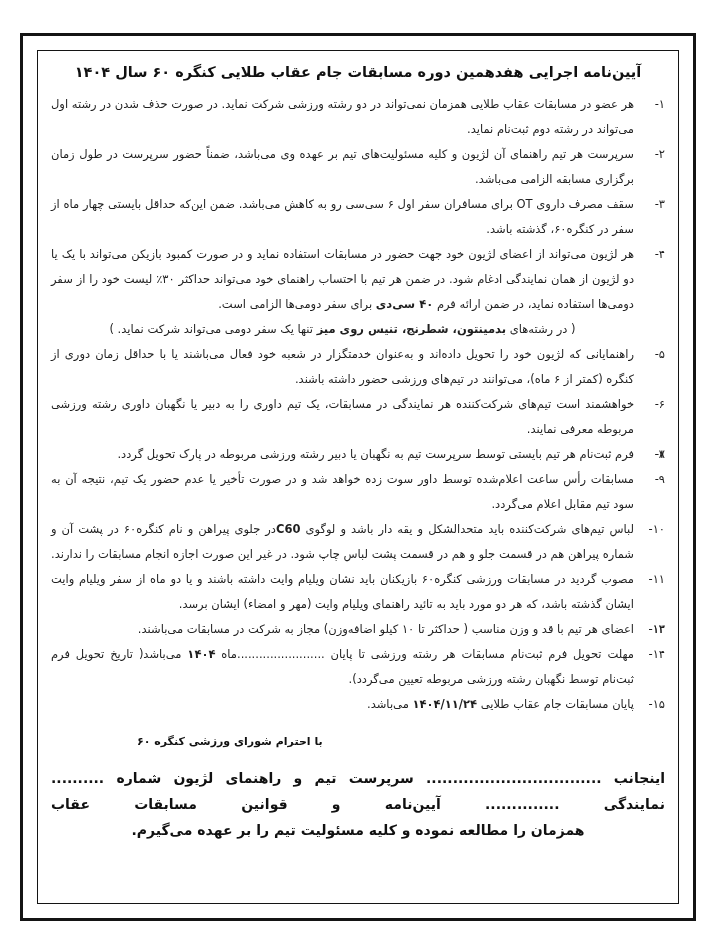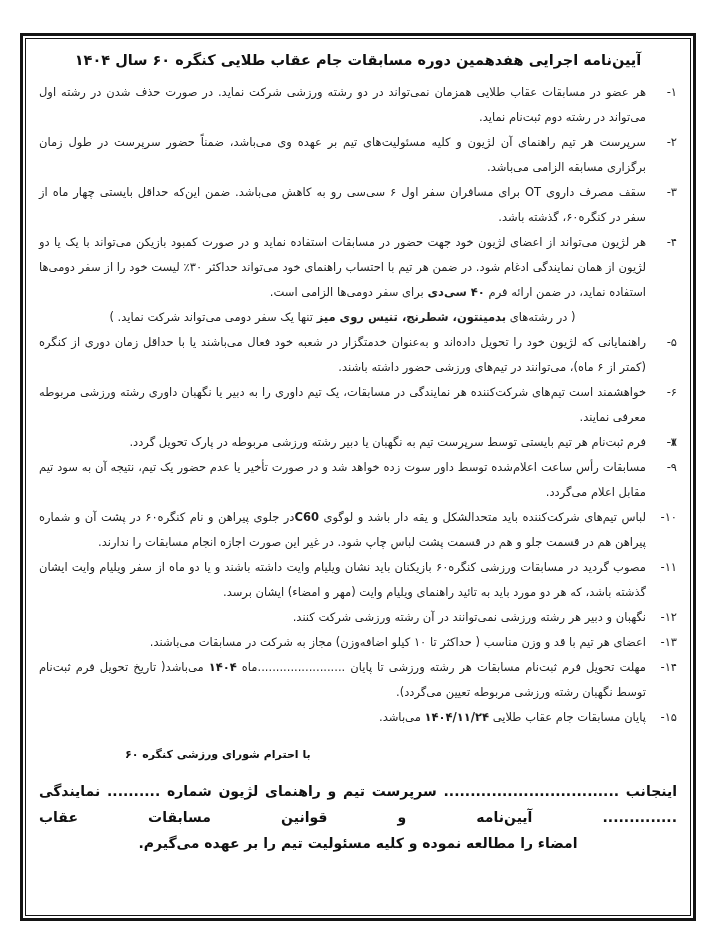--- a/index.html
+++ b/index.html
@@ -1,21 +1,21 @@
 <!DOCTYPE html>
 <html lang="fa" dir="rtl"><head>
 <meta charset="utf-8">
 <style>
   * { margin:0; padding:0; box-sizing:border-box; }
   html,body { width:720px; height:944px; background:#ffffff; overflow:hidden; }
   body { font-family:"DejaVu Sans", sans-serif; color:#1f1f1f; position:relative; }
 
   .page-frame{
     position:absolute; left:20px; top:33px; width:676px; height:888px;
-    border:3px solid #141414; padding:2px; background:#ffffff;
+    border:3px solid #141414; padding:14px; background:#ffffff;
   }
   .frame-inner{
     width:100%; height:100%; border:1px solid #141414;
     padding:7px 13px 0 13px; direction:rtl; overflow:hidden;
   }
 
   .doc-title{
     text-align:center; font-weight:bold; font-size:14.5px;
     line-height:22px; margin:3px 0 9px 0; color:#111;
   }
@@ -48,27 +48,27 @@
         <div class="item"><span class="num">۲-</span><span>سرپرست هر تیم راهنمای آن لژیون و کلیه مسئولیت‌های تیم بر عهده وی می‌باشد، ضمناً حضور سرپرست در طول زمان برگزاری مسابقه الزامی می‌باشد.</span></div>
         <div class="item"><span class="num">۳-</span><span>سقف مصرف داروی OT برای مسافران سفر اول ۶ سی‌سی رو به کاهش می‌باشد. ضمن این‌که حداقل بایستی چهار ماه از سفر در کنگره۶۰، گذشته باشد.</span></div>
         <div class="item"><span class="num">۴-</span><span>هر لژیون می‌تواند از اعضای لژیون خود جهت حضور در مسابقات استفاده نماید و در صورت کمبود بازیکن می‌تواند با یک یا دو لژیون از همان نمایندگی ادغام شود. در ضمن هر تیم با احتساب راهنمای خود می‌تواند حداکثر ۳۰٪ لیست خود را از سفر دومی‌ها استفاده نماید، در ضمن ارائه فرم </span><b>۴۰ سی‌دی</b><span> برای سفر دومی‌ها الزامی است.</span><div class="note"><span>( در رشته‌های </span><b>بدمینتون، شطرنج، تنیس روی میز</b><span> تنها یک سفر دومی می‌تواند شرکت نماید. )</span></div></div>
         <div class="item"><span class="num">۵-</span><span>راهنمایانی که لژیون خود را تحویل داده‌اند و به‌عنوان خدمتگزار در شعبه خود فعال می‌باشند یا با حداقل زمان دوری از کنگره (کمتر از ۶ ماه)، می‌توانند در تیم‌های ورزشی حضور داشته باشند.</span></div>
         <div class="item"><span class="num">۶-</span><span>خواهشمند است تیم‌های شرکت‌کننده هر نمایندگی در مسابقات، یک تیم داوری را به دبیر یا نگهبان داوری رشته ورزشی مربوطه معرفی نمایند.</span></div>
         <div class="item"><span class="num">۷-</span></div>
         <div class="item"><span class="num">۸-</span><span>فرم ثبت‌نام هر تیم بایستی توسط سرپرست تیم به نگهبان یا دبیر رشته ورزشی مربوطه در پارک تحویل گردد.</span></div>
         <div class="item"><span class="num">۹-</span><span>مسابقات رأس ساعت اعلام‌شده توسط داور سوت زده خواهد شد و در صورت تأخیر یا عدم حضور یک تیم، نتیجه آن به سود تیم مقابل اعلام می‌گردد.</span></div>
         <div class="item"><span class="num">۱۰-</span><span>لباس تیم‌های شرکت‌کننده باید متحدالشکل و یقه دار باشد و لوگوی </span><b>C60</b><span>در جلوی پیراهن و نام کنگره۶۰ در پشت آن و شماره پیراهن هم در قسمت جلو و هم در قسمت پشت لباس چاپ شود. در غیر این صورت اجازه انجام مسابقات را ندارند.</span></div>
         <div class="item"><span class="num">۱۱-</span><span>مصوب گردید در مسابقات ورزشی کنگره۶۰ بازیکنان باید نشان ویلیام وایت داشته باشند و یا دو ماه از سفر ویلیام وایت ایشان گذشته باشد، که هر دو مورد باید به تائید راهنمای ویلیام وایت (مهر و امضاء) ایشان برسد.</span></div>
-        <div class="item"><span class="num">۱۲-</span><span>نگهبان و دبیر هر رشته ورزشی نمی‌توانند در آن رشته ورزشی شرکت کنند.</span></div>
+        <div class="item"><span class="num">۱۲-</span></div>
         <div class="item"><span class="num">۱۳-</span><span>اعضای هر تیم با قد و وزن مناسب ( حداکثر تا ۱۰ کیلو اضافه‌وزن) مجاز به شرکت در مسابقات می‌باشند.</span></div>
         <div class="item"><span class="num">۱۴-</span><span>مهلت تحویل فرم ثبت‌نام مسابقات هر رشته ورزشی تا پایان ........................ماه </span><b>۱۴۰۴</b><span> می‌باشد( تاریخ تحویل فرم ثبت‌نام توسط نگهبان رشته ورزشی مربوطه تعیین می‌گردد).</span></div>
         <div class="item"><span class="num">۱۵-</span><span>پایان مسابقات جام عقاب طلایی </span><b>۱۴۰۴/۱۱/۲۴</b><span> می‌باشد.</span></div>
       </div>
 
     <div class="closing">با احترام شورای ورزشی کنگره ۶۰</div>
 
     <div class="signature">
       <div class="sig-line1">اینجانب ................................. سرپرست تیم و راهنمای لژیون شماره .......... نمایندگی .............. آیین‌نامه و قوانین مسابقات عقاب</div>
-      <div class="sig-line2">امضاء را مطالعه نموده و کلیه مسئولیت تیم را بر عهده می‌گیرم.</div>
+      <div class="sig-line2">همزمان را مطالعه نموده و کلیه مسئولیت تیم را بر عهده می‌گیرم.</div>
     </div>
 
   </div>
 </div>
 
 </body></html>

